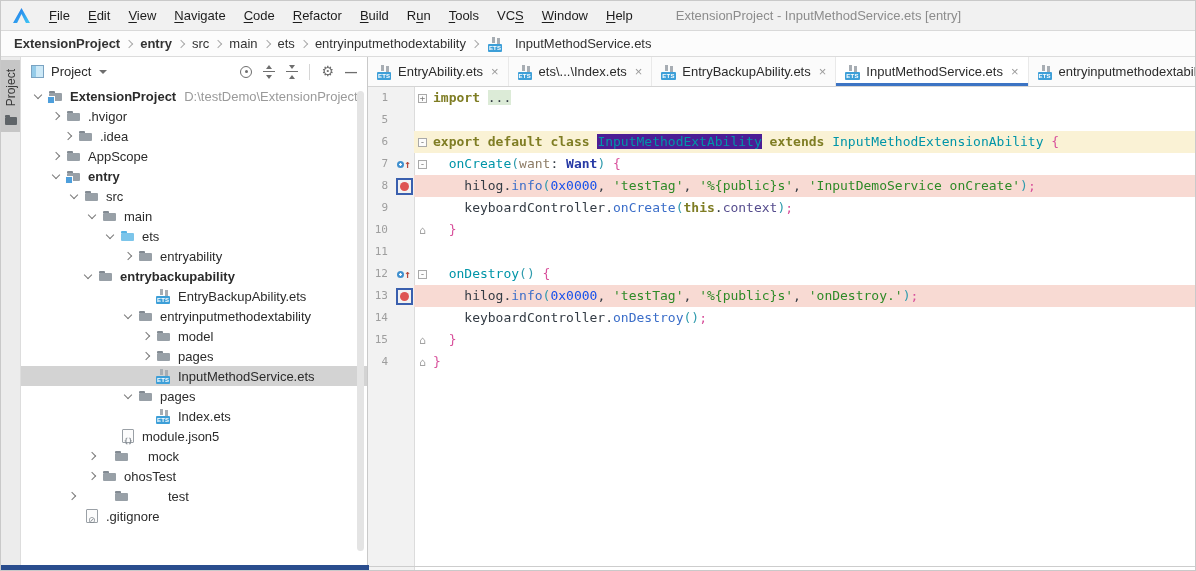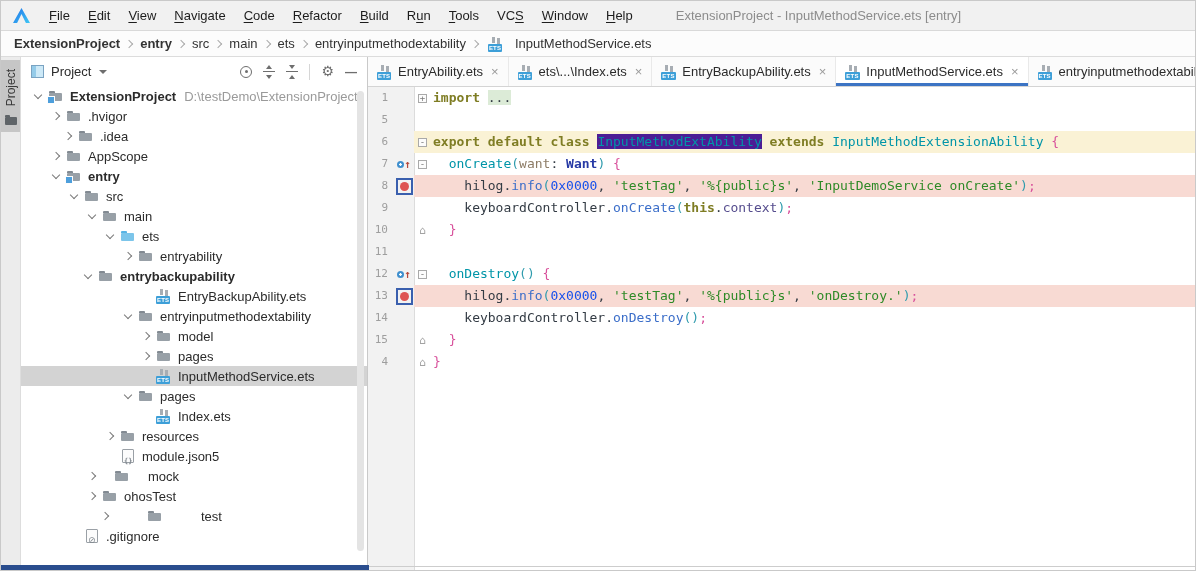--- a/index.html
+++ b/index.html
@@ -296,40 +296,35 @@
           </div>
           <div class="trow" style="padding-left: 118px;">
             <span class="chev"></span>
             <span class="ti ti-ets">
               <span class="ets-bars"></span>
               <span class="ets-plate">ETS</span>
             </span>
             <span class="lbl">Index.ets</span>
           </div>
           <div class="trow" style="padding-left: 82px;">
-            <span class="chev collapsed"></span>
-            <span class="ti ti-folder"></span>
-            <span class="lbl">resources</span>
-          </div>
-          <div class="trow" style="padding-left: 82px;">
             <span class="chev"></span>
             <span class="ti ti-json5"></span>
             <span class="lbl">module.json5</span>
           </div>
           <div class="trow" style="padding-left: 64px; gap: 12px;">
             <span class="chev collapsed"></span>
             <span class="ti ti-folder"></span>
             <span class="lbl">mock</span>
           </div>
           <div class="trow" style="padding-left: 64px;">
             <span class="chev collapsed"></span>
             <span class="ti ti-folder"></span>
             <span class="lbl">ohosTest</span>
           </div>
-          <div class="trow" style="padding-left: 77px; gap: 32px;">
+          <div class="trow" style="padding-left: 44px; gap: 32px;">
             <span class="chev collapsed"></span>
             <span class="ti ti-folder"></span>
             <span class="lbl">test</span>
           </div>
           <div class="trow" style="padding-left: 46px;">
             <span class="chev"></span>
             <span class="ti ti-gitignore"></span>
             <span class="lbl">.gitignore</span>
           </div>
         </div>

